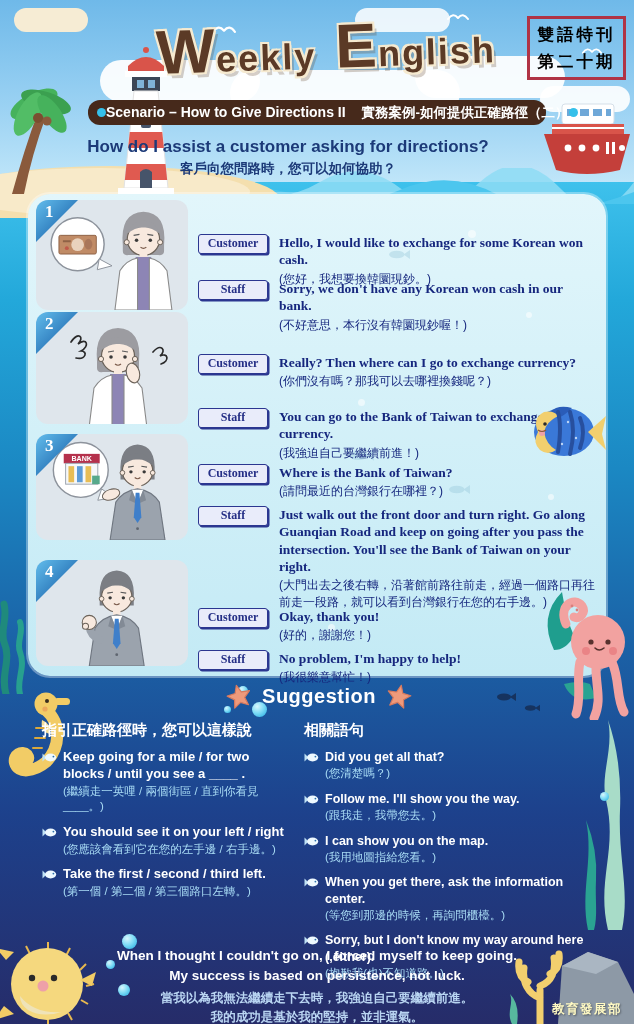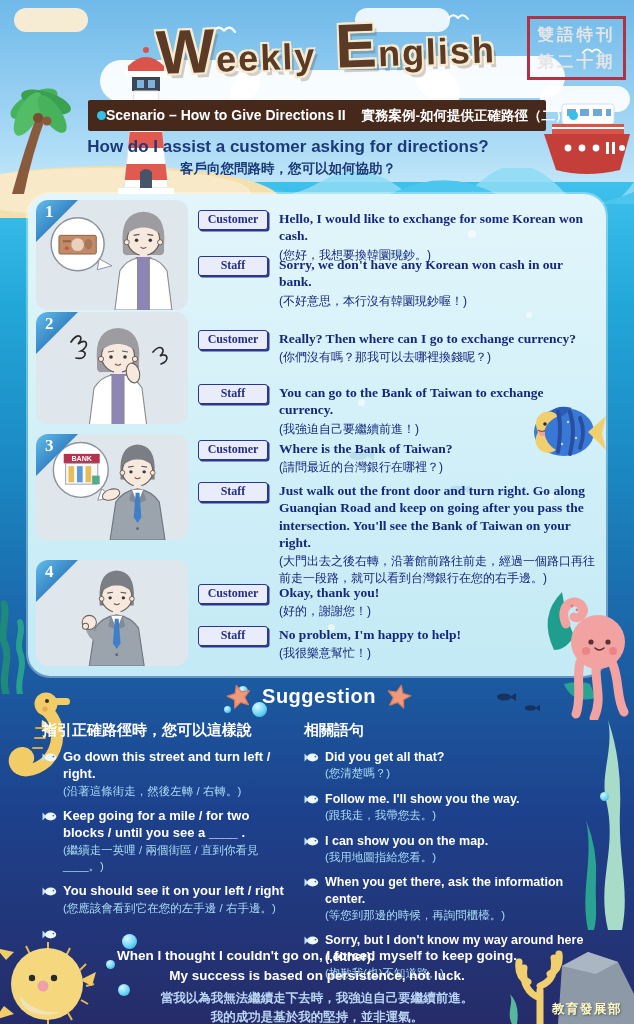--- a/index.html
+++ b/index.html
@@ -15,44 +15,44 @@
   .cloud{position:absolute;background:#fff;border-radius:999px;opacity:.93;}
   .cloud.cream{background:#f6ecd4;opacity:1;}
 
   
   .title{position:absolute;left:124px;top:16px;width:404px;text-align:center;z-index:3;
          color:#5b3a26;font-weight:bold;transform:rotate(-2deg);letter-spacing:1px;
          text-shadow:-2px -2px 0 #f6ead0,2px -2px 0 #f6ead0,-2px 2px 0 #f6ead0,2px 2px 0 #f6ead0,4px 5px 0 rgba(90,60,30,.25);}
   .title .big{font-size:62px;line-height:1;}
   .title .small{font-size:36px;line-height:1;letter-spacing:2px;}
   .badge{position:absolute;left:527px;top:16px;width:93px;height:56px;z-index:3;
-         border:3px solid #b03345;color:#e5e5e5;text-align:center;font-weight:bold;
+         border:3px solid #b03345;color:#000000;text-align:center;font-weight:bold;
          font-size:16.5px;line-height:1.65;letter-spacing:3px;padding-top:2px;}
-  .scenbar{position:absolute;left:88px;top:100px;width:458px;height:31px;z-index:4;
+  .scenbar{position:absolute;left:88px;top:100px;width:458px;height:25px;z-index:4;
          background:#46291b;display:flex;align-items:center;justify-content:space-between;
-         padding:0 9px;box-sizing:border-box;border-radius:2px;}
+         padding:0 9px;box-sizing:border-box;border-radius:12px;}
   .scenbar .dot{width:9px;height:9px;border-radius:50%;background:#35c0ea;flex:0 0 auto;}
   .scenbar .scentxt{flex:1;text-align:center;color:#fff;font-weight:bold;font-size:14px;white-space:nowrap;}
   .scenbar .scentxt .zh{margin-left:12px;font-size:13.5px;}
   .question{position:absolute;left:3px;top:137px;width:570px;text-align:center;z-index:4;color:#1c3a78;}
   .question .q-en{font-weight:bold;font-size:17px;}
   .question .q-zh{font-weight:bold;font-size:13.5px;margin-top:3px;}
 
   
   .dialog{position:absolute;left:28px;top:194px;width:578px;height:482px;z-index:5;
           border-radius:22px;background:linear-gradient(180deg,#e2f6fb 0%,#c3eaf5 100%);
           box-shadow:0 0 0 2px rgba(255,255,255,.35);}
   .illus{position:absolute;left:8px;width:152px;background:#dfe6ec;border-radius:12px;overflow:hidden;}
   .illus svg{position:absolute;left:0;top:0;width:100%;height:100%;}
   .ribbon{position:absolute;left:0;top:0;width:42px;height:42px;
           clip-path:polygon(0 0,100% 0,0 100%);
           background:linear-gradient(135deg,#63bdec 0%,#1d66ad 80%);z-index:2;}
   .ribbon span{position:absolute;left:9px;top:2px;color:#fff;font-family:"Liberation Serif",serif;
           font-weight:bold;font-size:17px;}
-  .turn{position:absolute;left:170px;right:10px;display:flex;align-items:flex-start;gap:11px;}
+  .turn{position:absolute;left:170px;right:10px;display:flex;align-items:flex-start;gap:11px;margin-top:24px;}
   .speaker{flex:0 0 auto;min-width:56px;text-align:center;background:#e9ecfa;color:#252f86;
           border:1.6px solid #2b3690;border-radius:3px;padding:1px 6px 2px;
           font-family:"Liberation Serif",serif;font-weight:bold;font-size:12px;
           box-shadow:1.5px 1.5px 0 #2b3690;}
   .ttext .en{font-family:"Liberation Serif",serif;font-weight:bold;font-size:13.5px;line-height:1.28;color:#16277e;}
   .ttext .zh{font-size:12px;line-height:1.4;color:#16277e;margin-top:2px;}
   .wdot{position:absolute;border-radius:50%;background:#fff;opacity:.55;}
   .wmfish{position:absolute;color:#8fc2d6;opacity:.35;}
 
   
@@ -473,46 +473,41 @@
         </svg>
     </div>
     <div class="cols">
       <div class="col-l">
         <div class="sg-head">指引正確路徑時，您可以這樣說</div>
         <div class="item">
           <svg class="fishb" width="15" height="11">
               <use href="#sym-bulletfish"></use>
             </svg>
           <span>
-              <div class="en">Go down this street and turn left / right.</div>
-              <div class="zh">(沿著這條街走，然後左轉 / 右轉。)</div>
-            </span>
-        </div>
-        <div class="item">
-          <svg class="fishb" width="15" height="11">
-              <use href="#sym-bulletfish"></use>
-            </svg>
-          <span>
               <div class="en">Keep going for a mile / for two blocks / until you see a ____ .</div>
               <div class="zh">(繼續走一英哩 / 兩個街區 / 直到你看見 ____。)</div>
             </span>
         </div>
         <div class="item">
           <svg class="fishb" width="15" height="11">
               <use href="#sym-bulletfish"></use>
             </svg>
           <span>
               <div class="en">You should see it on your left / right</div>
               <div class="zh">(您應該會看到它在您的左手邊 / 右手邊。)</div>
             </span>
         </div>
         <div class="item">
           <svg class="fishb" width="15" height="11">
               <use href="#sym-bulletfish"></use>
             </svg>
+          <span>
+              <div class="en">Take the first / second / third left.</div>
+              <div class="zh">(第一個 / 第二個 / 第三個路口左轉。)</div>
+            </span>
         </div>
       </div>
       <div class="col-r">
         <div class="sg-head">相關語句</div>
         <div class="item">
           <svg class="fishb" width="15" height="11">
               <use href="#sym-bulletfish"></use>
             </svg>
           <span>
               <div class="en">Did you get all that?</div>

